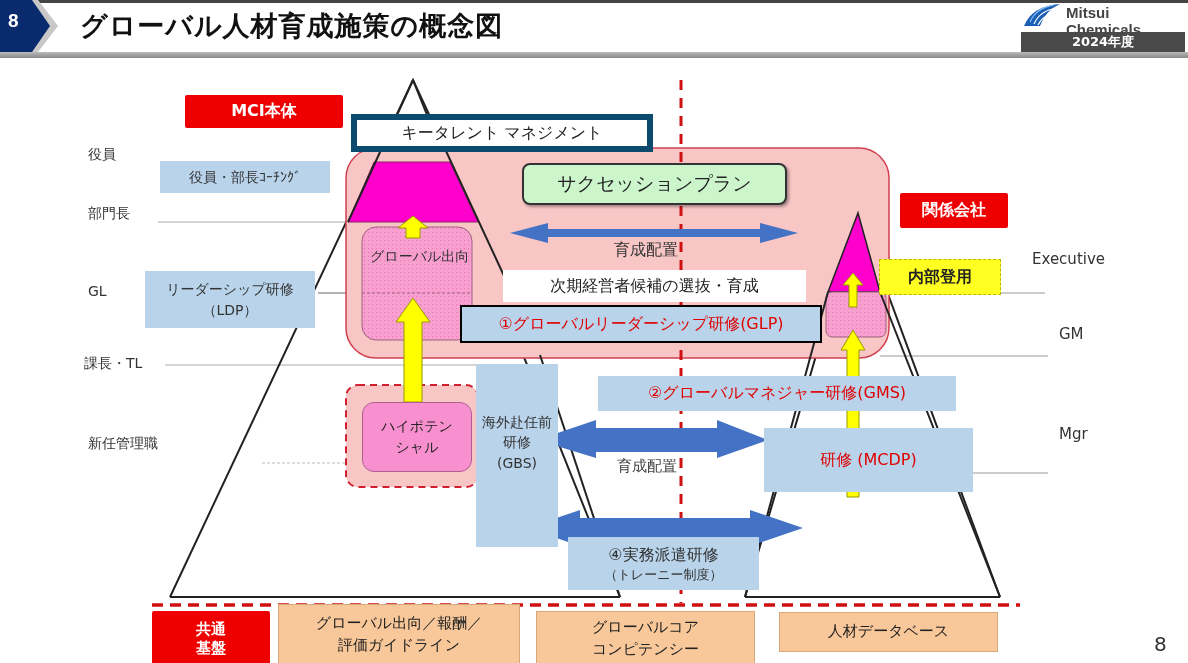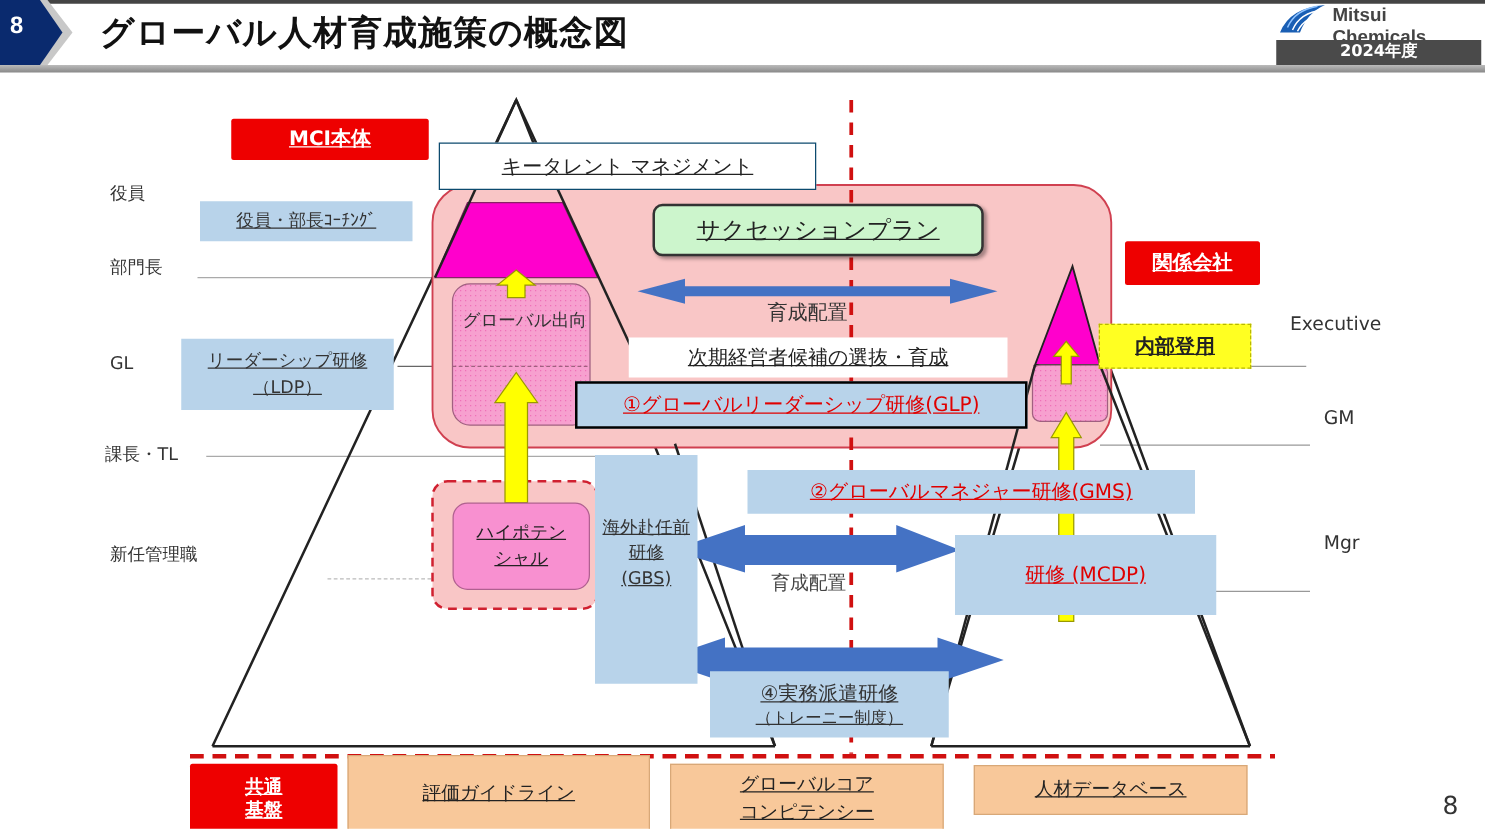--- a/index.html
+++ b/index.html
@@ -11,21 +11,21 @@
   .hdr-badge { position: absolute; left: 0; top: 0; width: 62px; height: 52px; }
   .hdr-badge-num { position: absolute; left: 8px; top: 10px; font-size: 19px; font-weight: bold; color: #fff; font-family: "Liberation Sans", sans-serif; }
   .hdr-title { position: absolute; left: 80px; top: 8px; font-size: 27px; font-weight: bold; color: #111; letter-spacing: 1px; }
   .hdr-rule { position: absolute; left: 0; top: 52px; width: 1188px; height: 6px; background: linear-gradient(#bbb, #888); }
   .logo { position: absolute; left: 1022px; top: 2px; width: 40px; height: 26px; }
   .logo-text { position: absolute; left: 1066px; top: 4px; font-size: 15px; font-weight: bold; color: #444; font-family: "Liberation Sans", sans-serif; }
   .year-bar { position: absolute; left: 1021px; top: 32px; width: 164px; height: 20px; background: #4a4a4a; color: #fff; font-size: 13px; font-weight: bold; text-align: center; line-height: 20px; }
 
   
   svg.diagram { position: absolute; left: 0; top: 0; }
-  .box { position: absolute; display: flex; align-items: center; justify-content: center; text-align: center; text-decoration: underline; }
+  .box { position: absolute; display: flex; align-items: center; justify-content: center; text-align: center; }
   .lvl { position: absolute; font-size: 14px; color: #333; }
   .red-tag { background: #ee0000; color: #fff; font-weight: bold; font-size: 16px; border-radius: 2px; }
   .blue-box { background: #b8d3ea; color: #333; font-size: 14px; line-height: 1.5; }
   .blue-red { background: #b8d3ea; color: #e00000; font-size: 16px; }
   .white-box { background: #fff; color: #222; font-size: 16px; }
   .orange-box { background: #f8c89a; border: 1px solid #d8a878; color: #222; font-size: 15px; line-height: 1.45; }
   .pink-box { background: #f890d0; border: 1.5px solid #b06090; border-radius: 12px; color: #222; font-size: 14px; }
   .green-box { background: #ccf5cc; border: 2px solid #333; border-radius: 8px; font-size: 19px; box-shadow: 2px 2px 3px rgba(0,0,0,0.35); }
   .yellow-box { background: #ffff22; border: 1.5px dashed #b8b800; font-size: 16px; font-weight: bold; color: #222; }
   .label-plain { position: absolute; font-size: 14px; color: #333; }
@@ -126,21 +126,21 @@
 <div class="lvl" style="left:1032px;top:250px;font-size:15px;">Executive</div>
 <div class="lvl" style="left:1059px;top:325px;font-size:15px;">GM</div>
 <div class="lvl" style="left:1059px;top:425px;font-size:15px;">Mgr</div>
 
 <div class="box blue-box" style="left:160px;top:161px;width:170px;height:32px;">役員・部長ｺｰﾁﾝｸﾞ</div>
 <div class="box blue-box" style="left:145px;top:271px;width:170px;height:57px;flex-direction:column;">
   <span>リーダーシップ研修</span>
   <span>（LDP）</span>
 </div>
 
-<div class="box white-box" style="left:351px;top:114px;width:302px;height:38px;border:1px solid #0c4a6e;">キータレント マネジメント</div>
+<div class="box white-box" style="left:351px;top:114px;width:302px;height:38px;border:6px solid #0c4a6e;">キータレント マネジメント</div>
 
 <div class="box green-box" style="left:522px;top:163px;width:265px;height:42px;">サクセッションプラン</div>
 
 <div class="label-plain" style="left:614px;top:240px;font-size:16px;">育成配置</div>
 
 <div class="label-plain" style="left:370px;top:248px;font-size:14px;">グローバル出向</div>
 
 <div class="box white-box" style="left:503px;top:270px;width:303px;height:32px;">次期経営者候補の選抜・育成</div>
 
 <div class="box blue-red" style="left:460px;top:305px;width:362px;height:38px;border:2px solid #000000;">①グローバルリーダーシップ研修(GLP)</div>
@@ -169,20 +169,21 @@
 <div class="box blue-box" style="left:568px;top:537px;width:191px;height:53px;flex-direction:column;line-height:1.35;">
   <span style="font-size:16px;">④実務派遣研修</span>
   <span style="font-size:13px;">（トレーニー制度）</span>
 </div>
 
 <div class="box red-tag" style="left:152px;top:611px;width:118px;height:56px;flex-direction:column;line-height:1.3;font-size:15px;">
   <span>共通</span>
   <span>基盤</span>
 </div>
 <div class="box orange-box" style="left:278px;top:604px;width:242px;height:62px;flex-direction:column;">
+  <span>グローバル出向／報酬／</span>
   <span>評価ガイドライン</span>
 </div>
 <div class="box orange-box" style="left:536px;top:611px;width:219px;height:55px;flex-direction:column;">
   <span>グローバルコア</span>
   <span>コンピテンシー</span>
 </div>
 <div class="box orange-box" style="left:779px;top:612px;width:219px;height:40px;">人材データベース</div>
 
 <div class="page-num">8</div>
 

